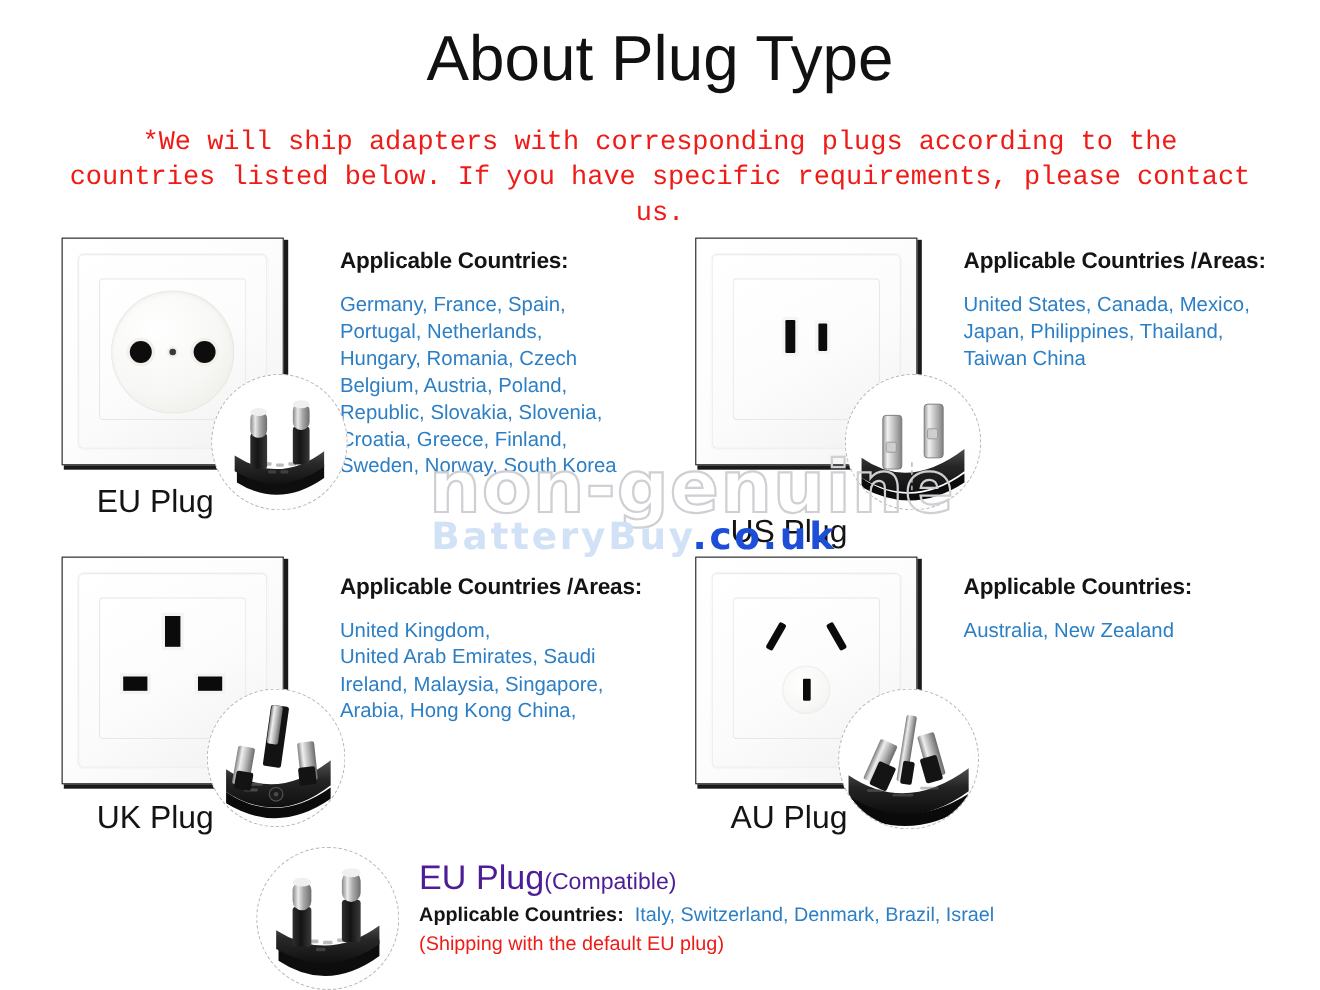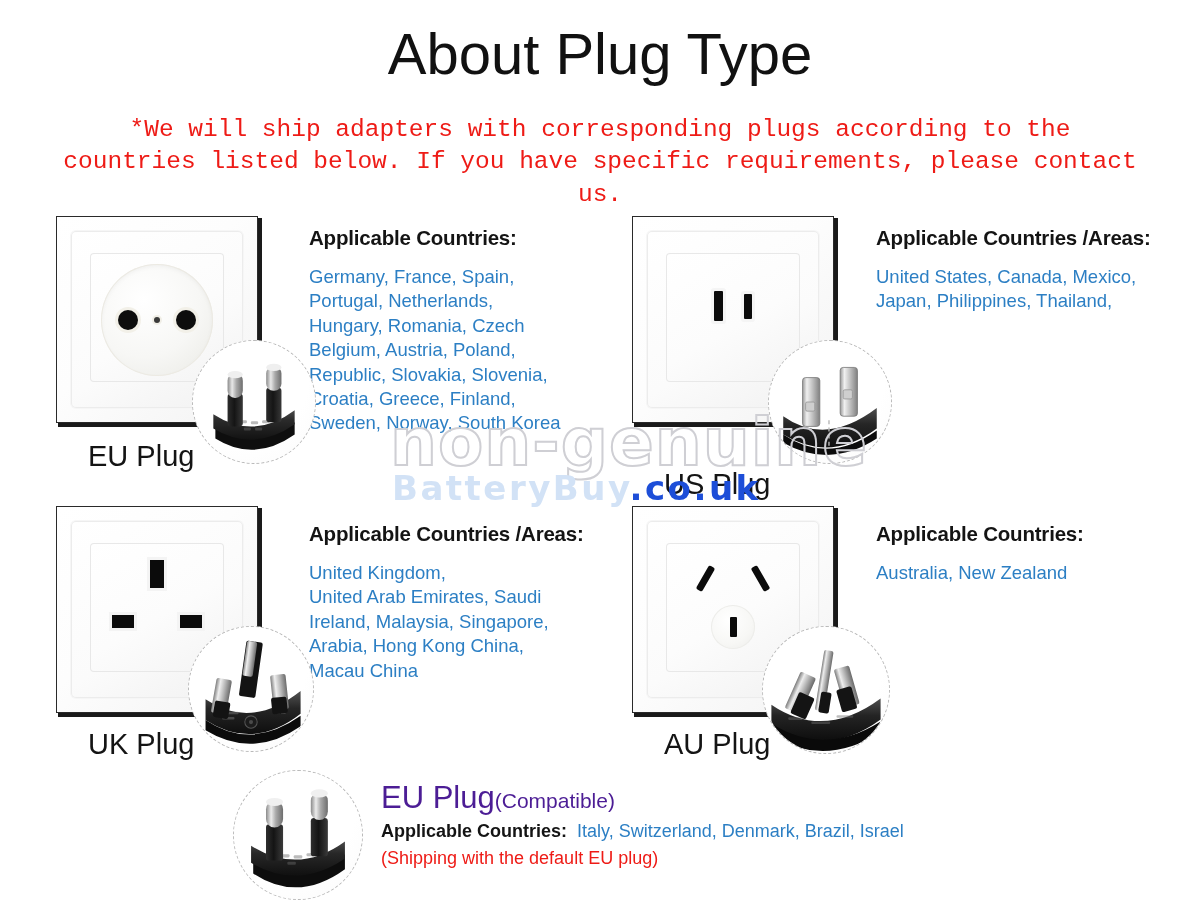--- a/index.html
+++ b/index.html
@@ -261,20 +261,21 @@
       <line x1="59" y1="78" x2="59" y2="104" stroke="#b8b8b8" stroke-width="1.4" stroke-dasharray="4 3"></line>
     </svg>
   </div>
 </div>
 <div class="plug-label us">US Plug</div>
 <div class="cblock us">
   <div class="c-head">Applicable Countries /Areas:</div>
   <div class="c-list">
     <div>United States, Canada, Mexico,</div>
     <div>Japan, Philippines, Thailand,</div>
+    <div>Taiwan China</div>
   </div>
 </div>
 
 <div class="card uk">
   <div class="socket">
     <div class="plate-ring"></div>
     <div class="plate-inner">
       <div class="uk-top"></div>
       <div class="uk-bot l"></div>
       <div class="uk-bot r"></div>
@@ -314,21 +315,20 @@
   </div>
 </div>
 <div class="plug-label uk">UK Plug</div>
 <div class="cblock uk">
   <div class="c-head">Applicable Countries /Areas:</div>
   <div class="c-list">
     <div>United Kingdom,</div>
     <div>United Arab Emirates, Saudi</div>
     <div>Ireland, Malaysia, Singapore,</div>
     <div>Arabia, Hong Kong China,</div>
-    <div>Macau China</div>
   </div>
 </div>
 
 <div class="card au">
   <div class="socket">
     <div class="plate-ring"></div>
     <div class="plate-inner">
       <div class="au-ang l"></div>
       <div class="au-ang r"></div>
       <div class="au-recess">

